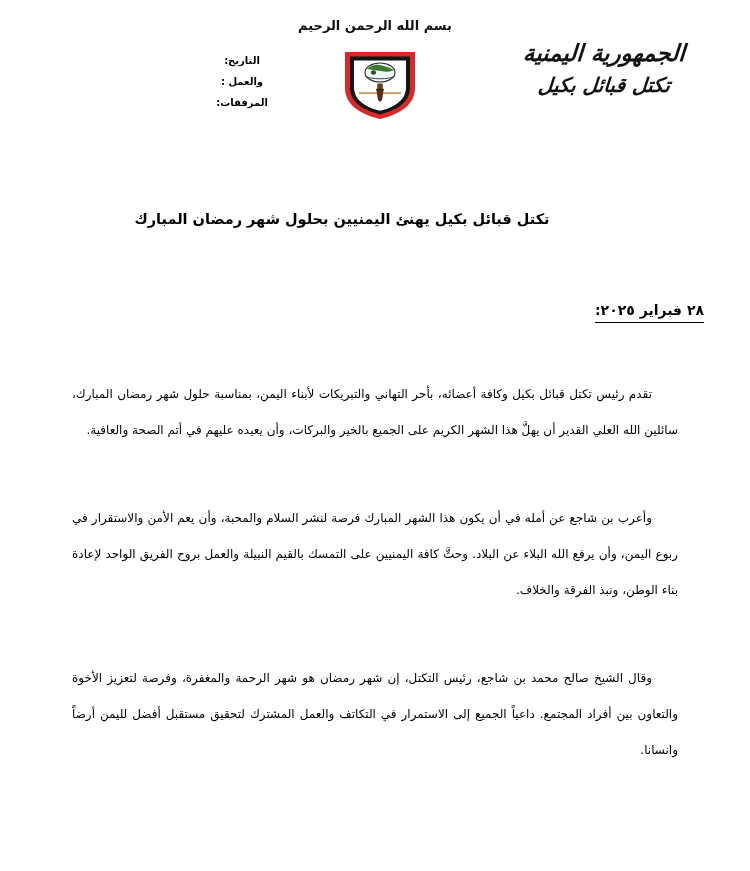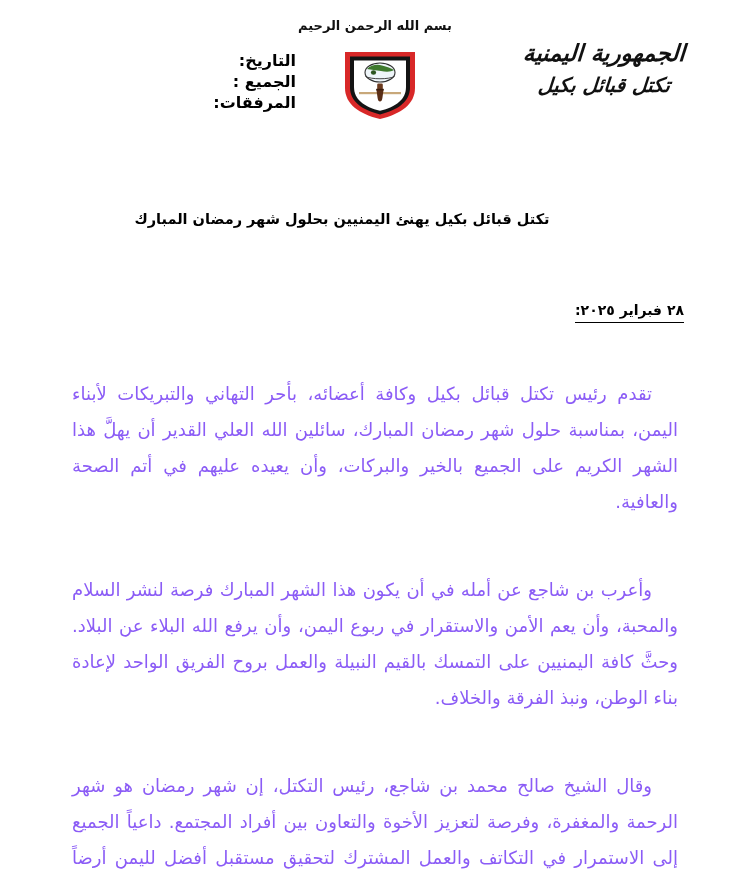--- a/index.html
+++ b/index.html
@@ -40,26 +40,26 @@
 
   .header-labels {
     position: absolute;
     top: 50px;
     left: 188px;
     width: 108px;
     text-align: left;
     direction: rtl;
   }
   .header-labels .lbl {
-    font-size: 16px;
+    font-size: 10px;
     font-weight: bold;
     line-height: 21px;
     color: #000000;
     white-space: nowrap;
-    text-align: right;
+    text-align: center;
   }
 
   
   .emblem {
     position: absolute;
     top: 48px;
     left: 341px;
     width: 78px;
     height: 74px;
   }
@@ -110,21 +110,21 @@
   }
 
   
   .doc-date-wrap {
     position: absolute;
     top: 300px;
     left: 0;
     width: 750px;
     direction: rtl;
     text-align: right;
-    padding-right: 66px;
+    padding-right: 46px;
     box-sizing: border-box;
   }
   .doc-date {
     display: inline-block;
     font-size: 14px;
     font-weight: bold;
     color: #000000;
     border-bottom: 1.6px solid #000000;
     padding-bottom: 2px;
     line-height: 19px;
@@ -134,40 +134,40 @@
   .body-area {
     position: absolute;
     top: 376px;
     left: 0;
     width: 750px;
     direction: rtl;
     padding: 0 72px;
     box-sizing: border-box;
   }
   .para {
-    font-size: 18px;
+    font-size: 12px;
     line-height: 36px;
     text-align: justify;
     text-justify: inter-word;
-    color: #8b5cf6;
+    color: #000000;
     margin: 0 0 52px 0;
     text-indent: 26px;
   }
   .para:last-child { margin-bottom: 0; }
 </style>
 </head>
 <body>
 
 <div class="page">
 
   <div class="basmala">بسم الله الرحمن الرحيم</div>
 
   <div class="header-labels">
     <div class="lbl">التاريخ:</div>
-    <div class="lbl">الجميع :</div>
+    <div class="lbl">والعمل :</div>
     <div class="lbl">المرفقات:</div>
   </div>
 
   <div class="emblem">
     <svg viewBox="0 0 78 74" xmlns="http://www.w3.org/2000/svg">
 
       <path d="M4 4 H74 V40 C74 56 60 66 39 71 C18 66 4 56 4 40 Z" fill="#d82828"></path>
 
       <path d="M9 8.5 H69 V39.5 C69 53.5 57 62 39 66.5 C21 62 9 53.5 9 39.5 Z" fill="#141414"></path>
 

